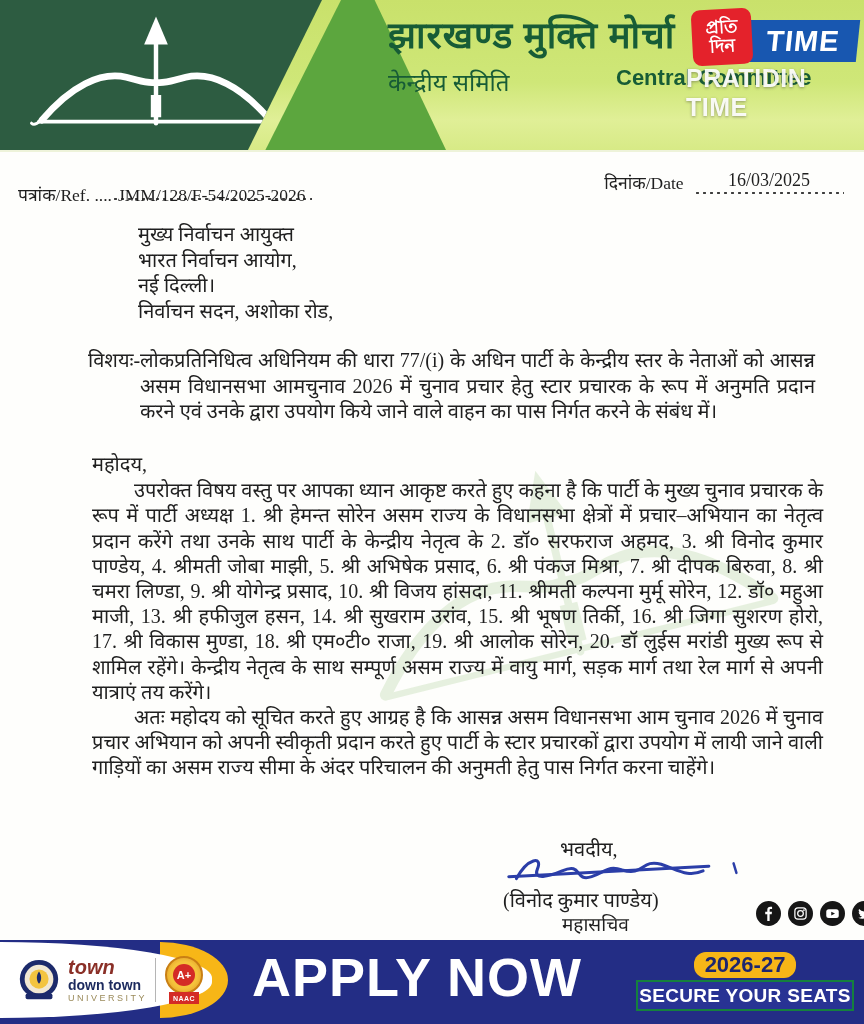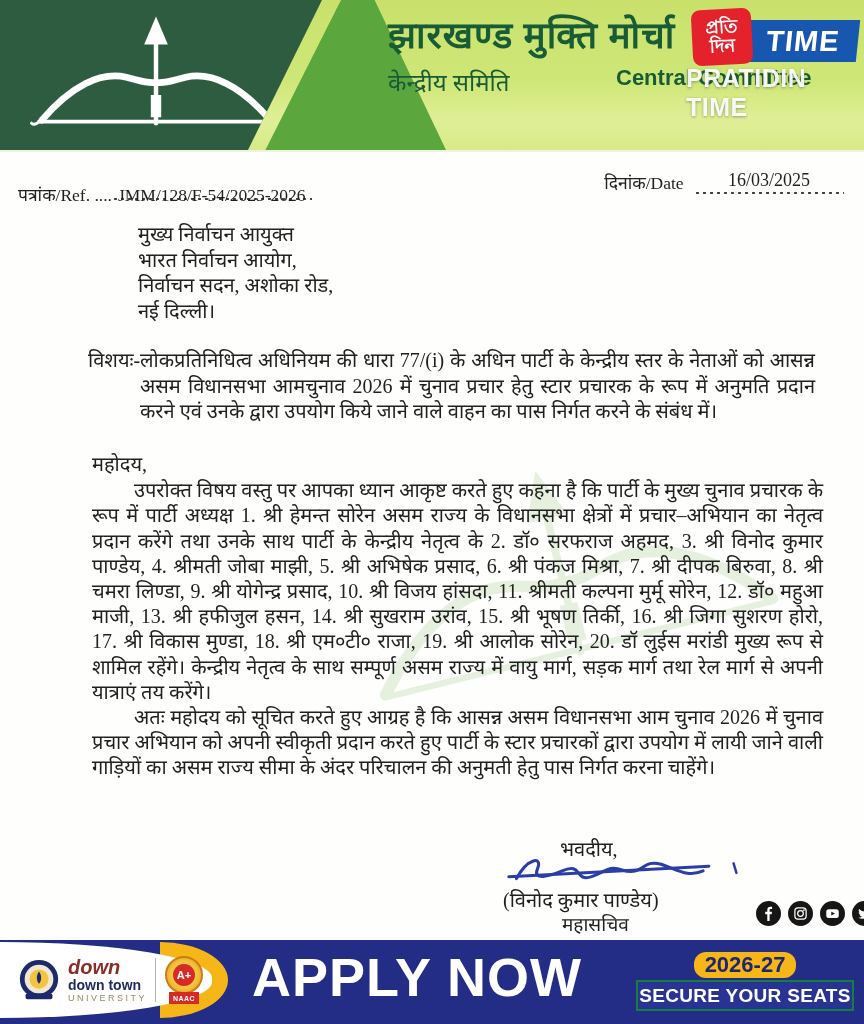--- a/index.html
+++ b/index.html
@@ -145,22 +145,22 @@
         <span class="date-val">16/03/2025</span>
         <span class="date-dots"></span>
       </span>
     </div>
   </div>
 
   <div class="recipient">
     <div class="lines">
       <div>मुख्य निर्वाचन आयुक्त</div>
       <div>भारत निर्वाचन आयोग,</div>
+      <div>नई दिल्ली।</div>
       <div>निर्वाचन सदन, अशोका रोड,</div>
-      <div>नई दिल्ली।</div>
     </div>
   </div>
 
   <div class="subject">
     <span class="lab">विशयः-</span>
     <span>लोकप्रतिनिधित्व अधिनियम की धारा 77/(i) के अधिन पार्टी के केन्द्रीय स्तर के नेताओं को आसन्न असम विधानसभा आमचुनाव 2026 में चुनाव प्रचार हेतु स्टार प्रचारक के रूप में अनुमति प्रदान करने एवं उनके द्वारा उपयोग किये जाने वाले वाहन का पास निर्गत करने के संबंध में।</span>
   </div>
 
   <div class="bodytext">
     <div class="salut">महोदय,</div>
@@ -209,21 +209,21 @@
     <div class="curve"></div>
     <div class="b-white">
       <svg class="crest" viewBox="0 0 48 48">
         <circle cx="24" cy="23" r="20" fill="#1c2a6b"></circle>
         <circle cx="24" cy="23" r="15" fill="#f1e8d4"></circle>
         <circle cx="24" cy="23" r="10" fill="#f3c440"></circle>
         <path d="M24 15 c3 4 3 9 0 13 c-3 -4 -3 -9 0 -13z" fill="#1c2a6b"></path>
         <rect x="10" y="38" width="28" height="6" rx="2" fill="#1c2a6b"></rect>
       </svg>
       <div class="uni-text">
-        <div class="uni-script">down</div>
+        <div class="uni-script">town</div>
         <div class="uni-dt">down town</div>
         <div class="uni-u">UNIVERSITY</div>
       </div>
       <div class="vdiv"></div>
       <div class="naac">
         <div class="gold"></div>
         <div class="aplus">A+</div>
         <div class="rib">NAAC</div>
       </div>
     </div>

